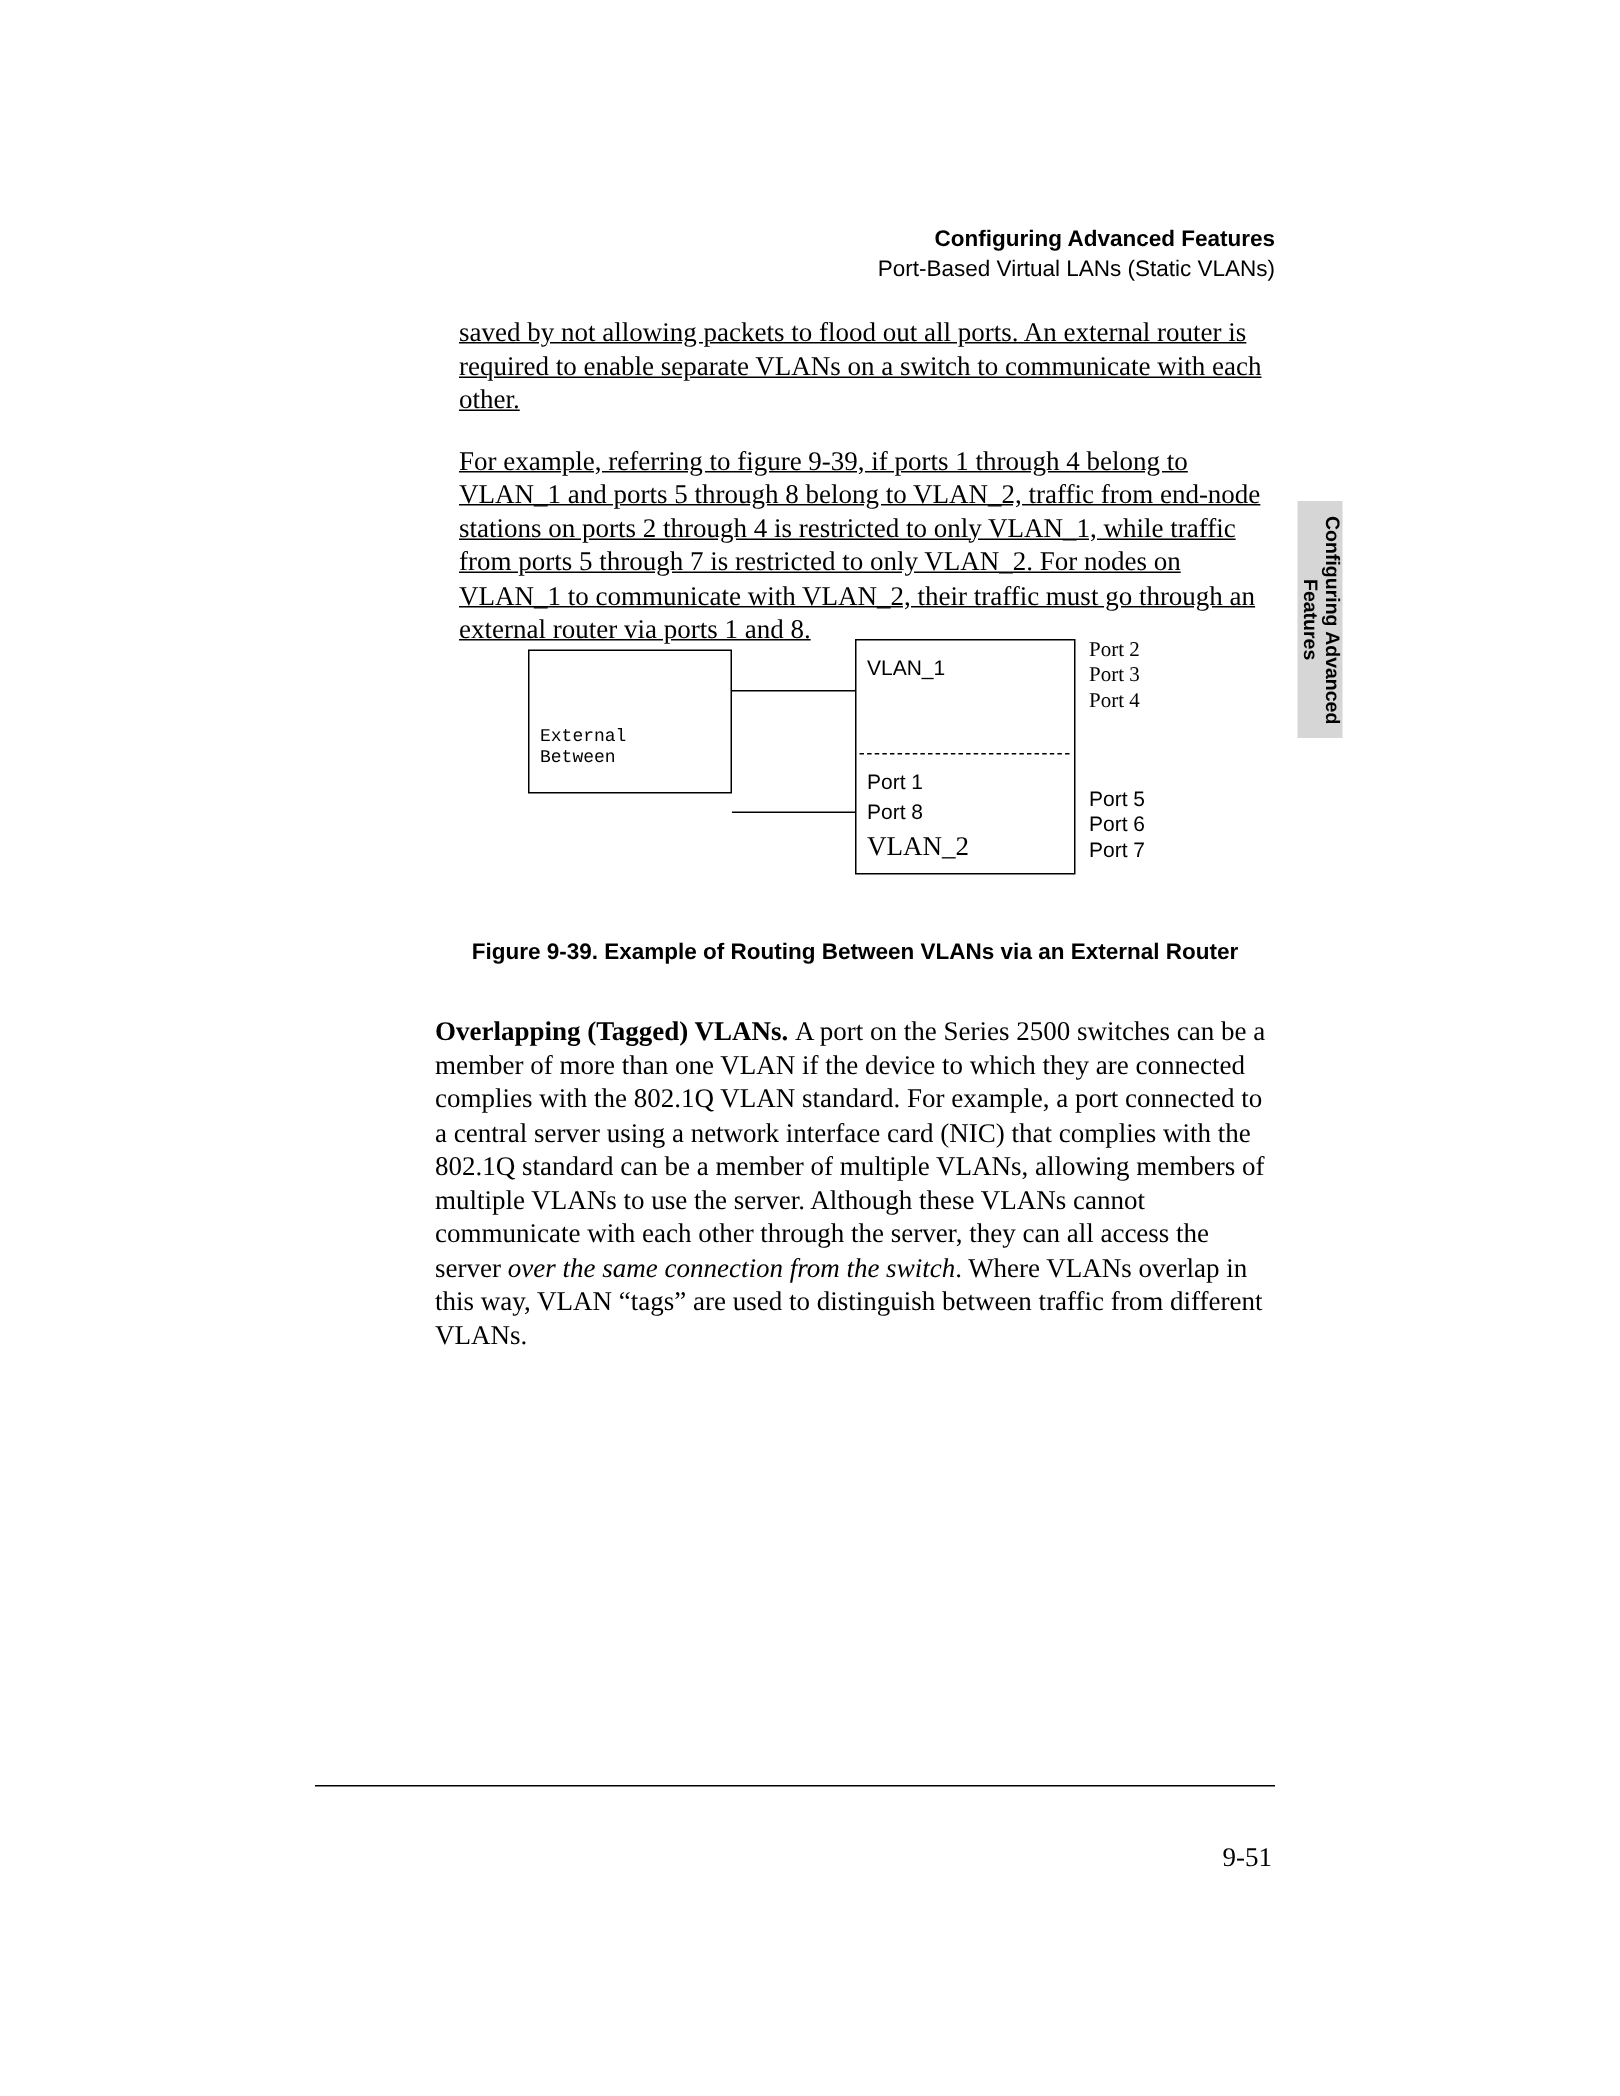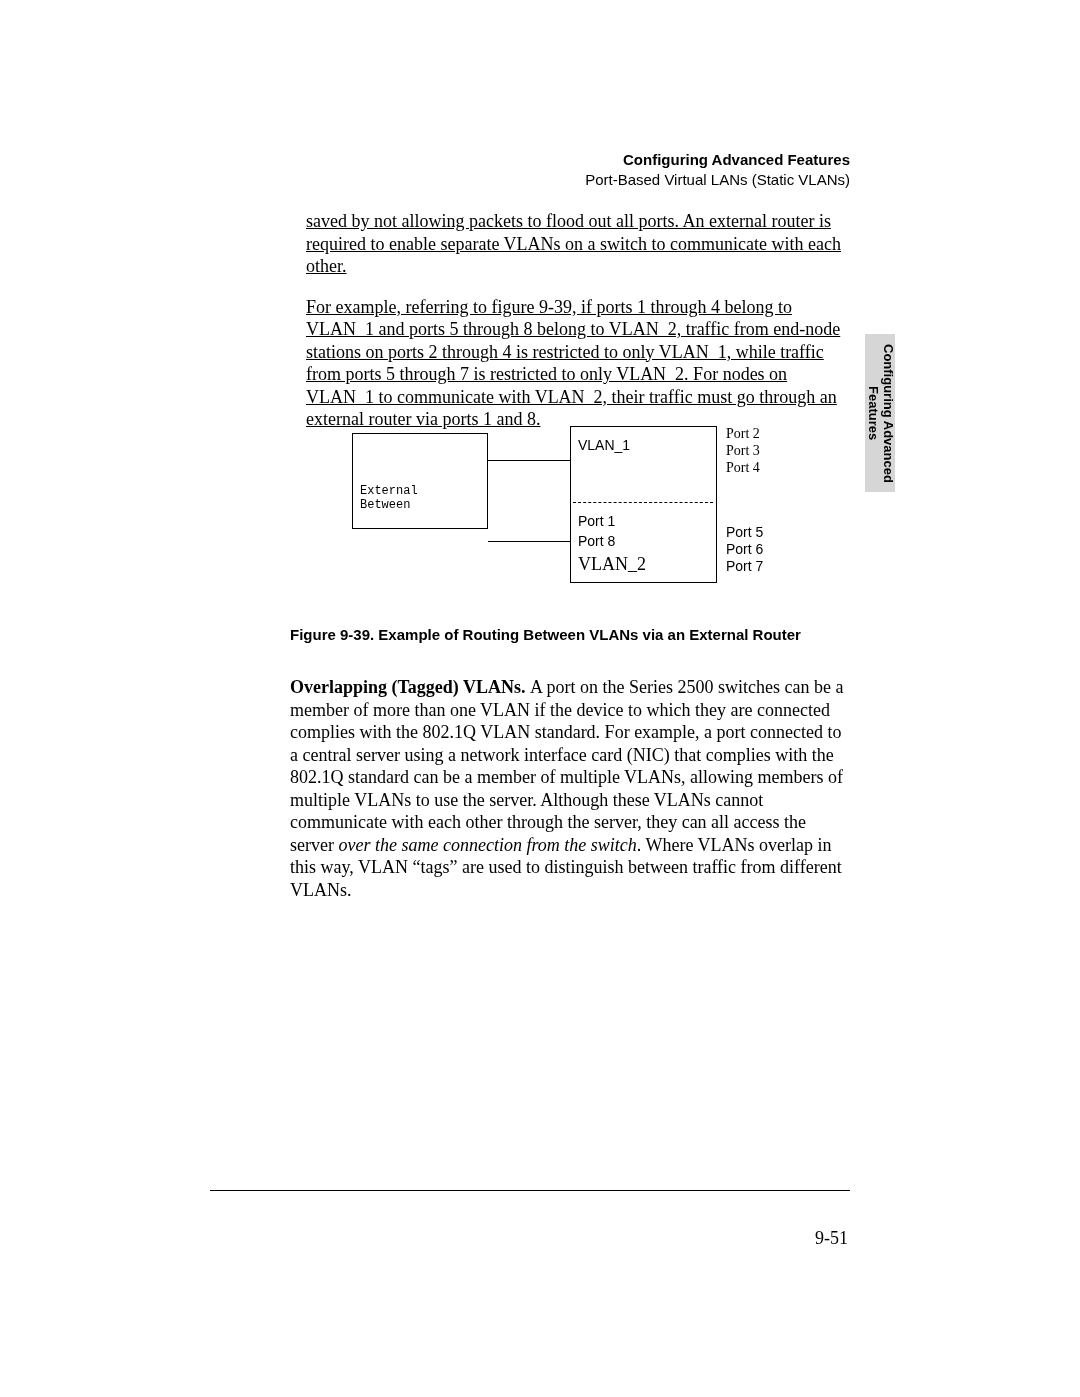--- a/index.html
+++ b/index.html
@@ -116,20 +116,21 @@
   .ports-top { position: absolute; top: 40px; left: 436px; font-family: Liberation Serif, serif; font-size: 14px; line-height: 1.2; }
   .ports-bot { position: absolute; top: 138px; left: 436px; font-family: Arial, sans-serif; font-size: 14px; line-height: 1.2; }
   .figure-caption {
     position: absolute;
     top: 626px;
     left: 290px;
     width: 560px;
     font-family: Arial, Helvetica, sans-serif;
     font-weight: bold;
     font-size: 15px;
+    text-align: center;
   }
   .section2 {
     position: absolute;
     top: 658px;
     left: 290px;
     width: 560px;
     font-family: "Century Schoolbook", "Times New Roman", serif;
     font-size: 18px;
     line-height: 1.25;
   }

